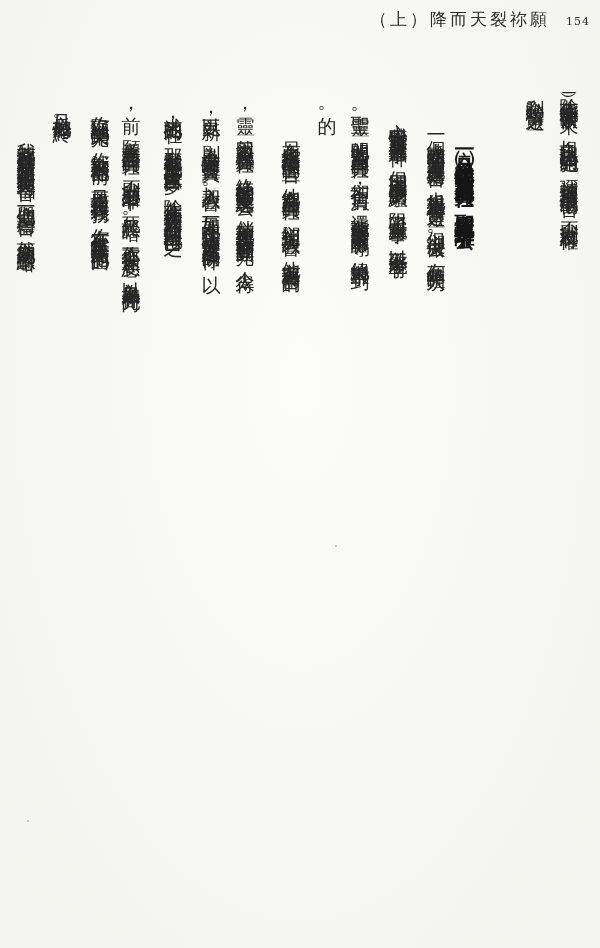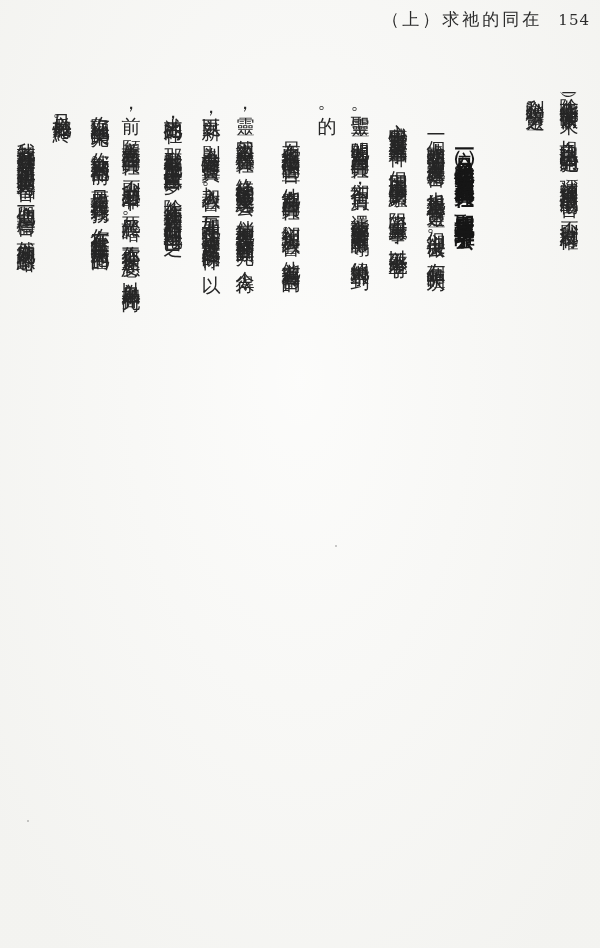--- a/index.html
+++ b/index.html
@@ -30,21 +30,21 @@
     align-items: baseline;
     gap: 16px;
     color: #2b2b2b;
   }
   .running-header .book-title {
     font-size: 17px;
     letter-spacing: 3px;
     white-space: nowrap;
   }
   .running-header .page-number {
-    font-size: 15px;
+    font-size: 11px;
     letter-spacing: 1px;
   }
   
   .vcol {
     position: absolute;
     writing-mode: vertical-rl;
     text-orientation: upright;
     white-space: nowrap;
     font-size: 19px;
     line-height: 22px;
@@ -66,21 +66,21 @@
     width: 2px;
     height: 2px;
   }
 </style>
 </head>
 <body>
 
 <div class="page">
 
   <div class="running-header">
-    <span class="book-title">（上）求祂的同在</span>
+    <span class="book-title">（上）降而天裂祢願</span>
     <span class="page-number">154</span>
   </div>
 
   <div class="vcol" style="left:559px; top:78px;">二）除非你能安靜俯伏下來，坦白承認自己的過犯，彌補曾經所造成的傷害，否則就沒有權</div>
   <div class="vcol" style="left:525px; top:84px;">利企盼祈禱之靈。</div>
   <div class="vcol heading" style="left:453px; top:136px;">㈥一旦忽視你明明知道應盡的責任，聖靈就轉身離去了。</div>
   <div class="vcol" style="left:426px; top:124px;">一個人雖然明明知道應有家庭禱告，也很想要有禱告之靈，但卻沒去做。有個年輕人明</div>
   <div class="vcol" style="left:388px; top:108px;">心中感覺應當起來裝備事奉神，但卻因屬世事物的纏累，阻礙了獻身事奉，以致不能享有</div>
   <div class="vcol" style="left:350px; top:101px;">聖靈。他明明知道自己的責任，卻拒不肩負，還能奢望得著聖靈的引導嗎？他絕對求不到</div>
   <div class="vcol" style="left:317px; top:102px;">的。</div>

